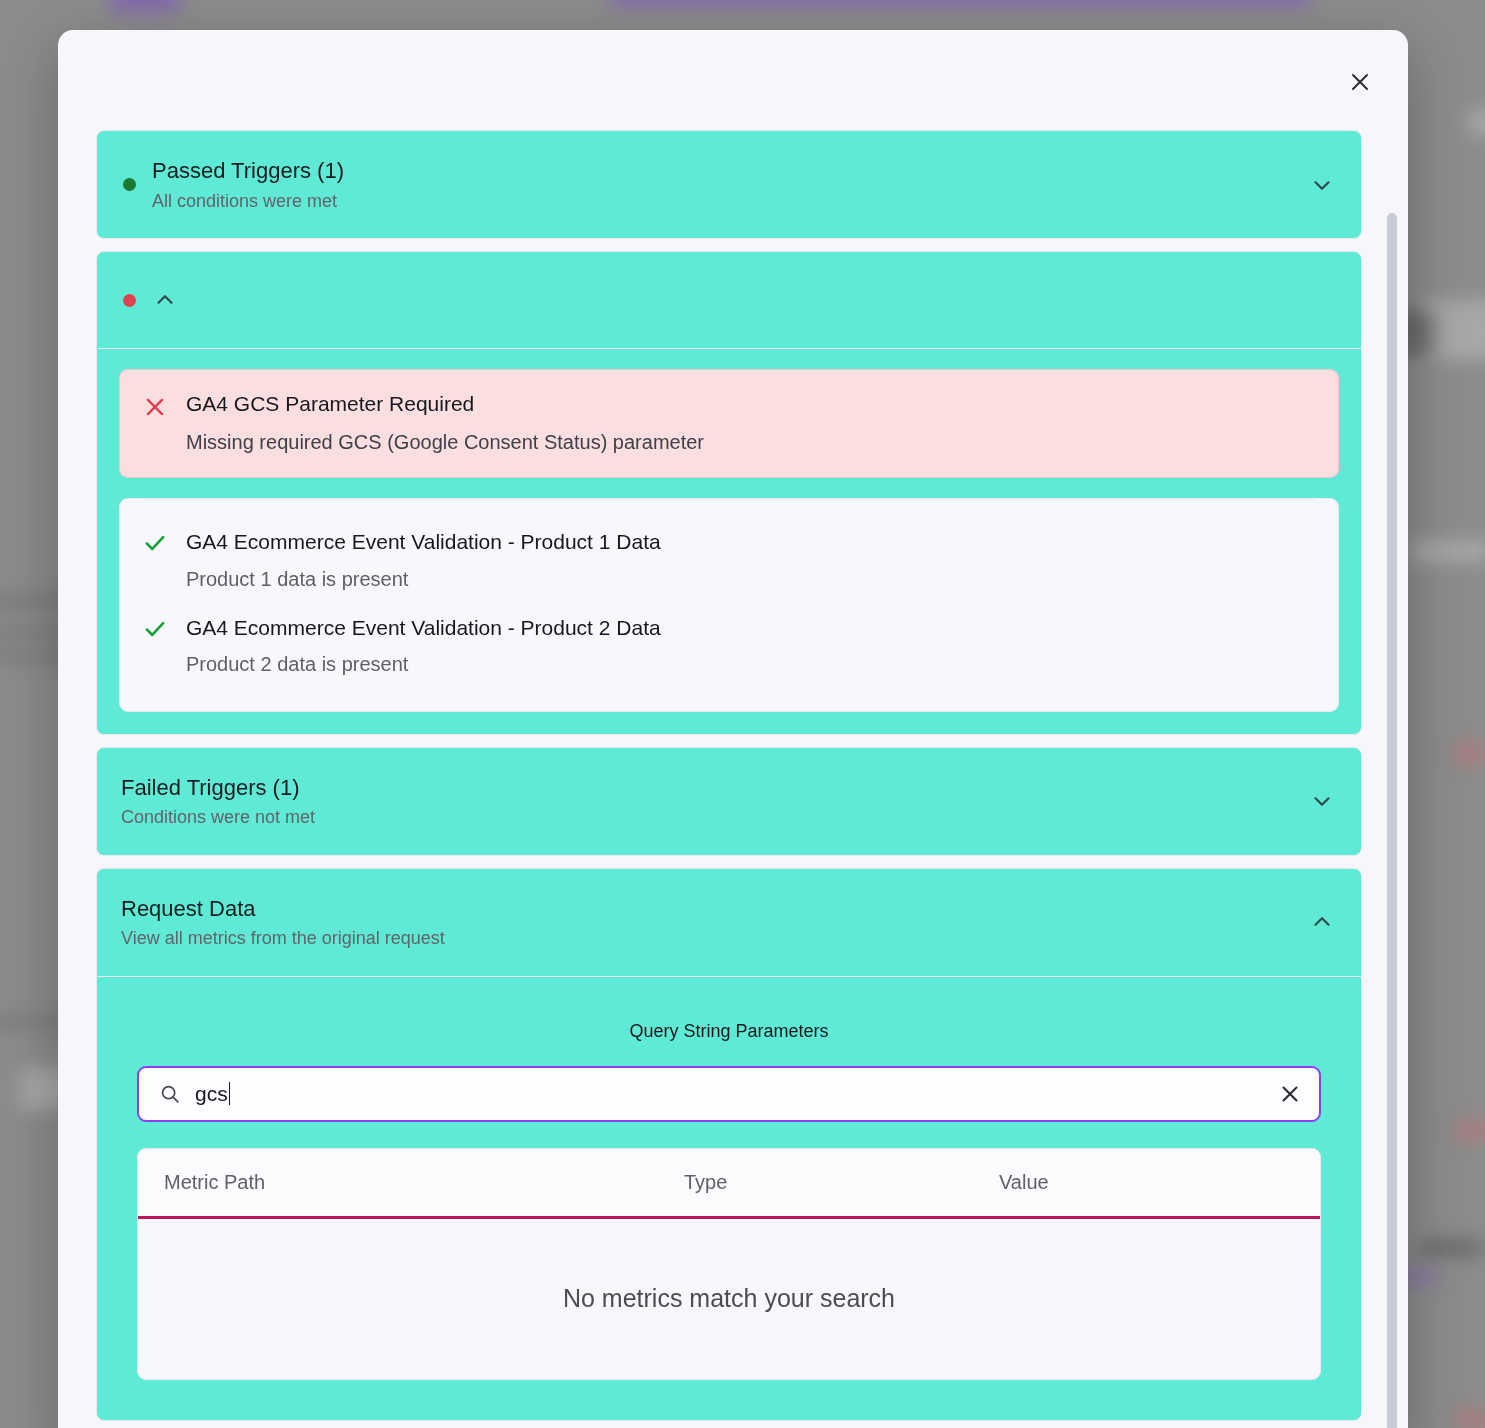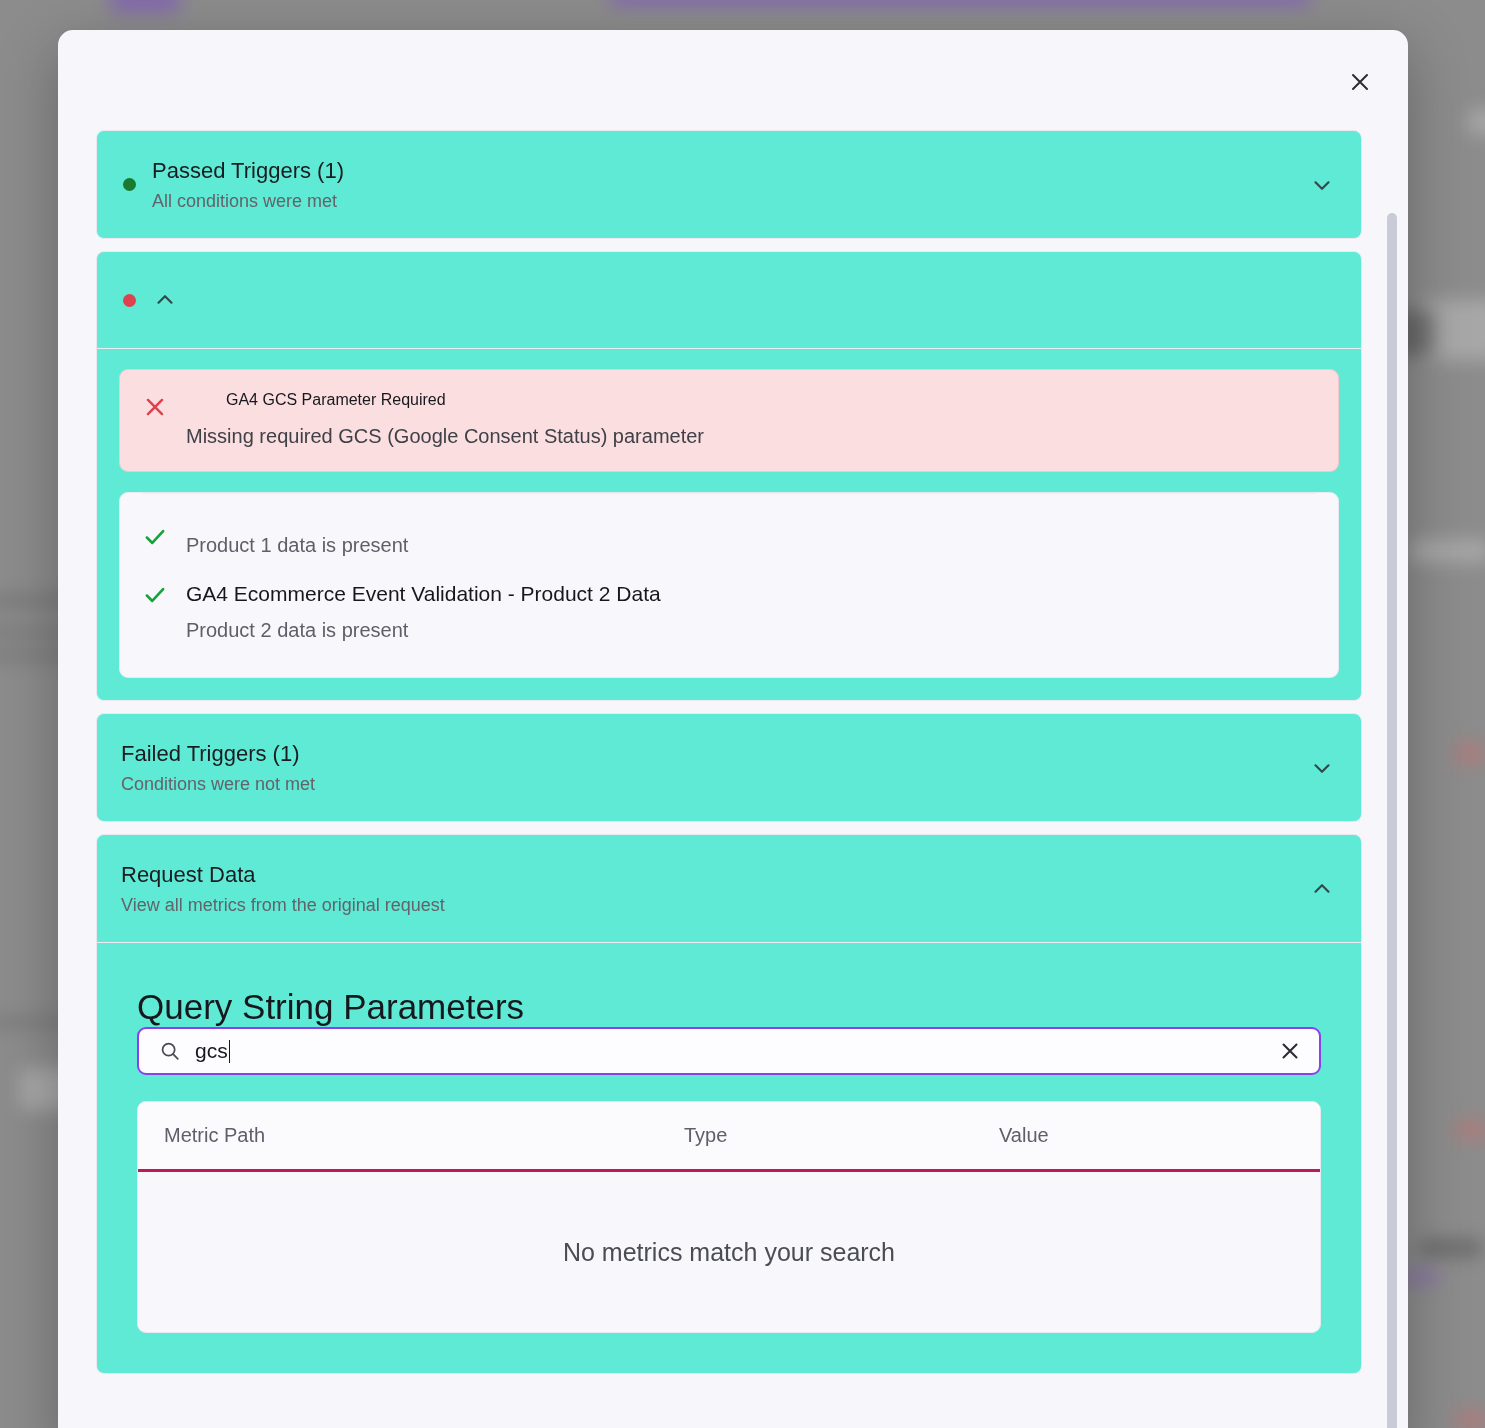--- a/index.html
+++ b/index.html
@@ -130,24 +130,23 @@
     background: #fadee0;
     border: 1px solid #f5c7cb;
     border-radius: 9px;
     padding: 20px 22px 22px 22px;
     display: flex;
     gap: 18px;
     margin-bottom: 20px;
   }
   .fail-x { flex: none; width: 26px; height: 26px; margin-top: 4px; }
   .fail-title {
-    font-size: 16px;
+    font-size: 21px;
     color: #17181e;
     line-height: 1.3;
-    margin-left: 40px;
   }
   .fail-sub {
     font-size: 20px;
     color: #3f4048;
     margin-top: 12px;
     line-height: 1.3;
     text-align: right;
   }
 
   
@@ -179,26 +178,28 @@
   .group-items { padding: 18px 22px 22px 22px; }
 
   .check-row { display: flex; gap: 18px; padding: 10px 0 12px 0; }
   .check-ico { flex: none; width: 26px; height: 26px; margin-top: 2px; }
   .check-title { font-size: 21px; color: #17181e; line-height: 1.3; }
   .check-sub { font-size: 20px; color: #5e5f68; margin-top: 10px; line-height: 1.3; }
 
   
   .req-body { border-top: 1px solid #ececf2; padding: 44px 40px 40px 40px; }
   .qs-title {
-    font-size: 35px;
+    font-size: 18px;
     color: #17181e;
+    margin-bottom: 24px;
+    text-align: center;
   }
   .search-wrap {
     position: relative;
-    height: 48px;
+    height: 56px;
     border: 2px solid #8b3ff0;
     border-radius: 9px;
     background: #fdfdff;
     display: flex;
     align-items: center;
     padding: 0 52px 0 20px;
   }
   .search-ico { flex: none; width: 22px; height: 22px; margin-right: 14px; opacity: .85; }
   .search-val {
     font-size: 21px;
@@ -338,20 +339,21 @@
 
           <div class="group-card">
             <div class="group-divider"></div>
             <div class="group-items">
 
               <div class="check-row">
                 <svg class="check-ico" viewBox="0 0 24 24">
                   <path d="M4.5 12.5 L9.5 17.5 L19.5 6.5" stroke="#16a33a" stroke-width="2.4" stroke-linecap="round" stroke-linejoin="round" fill="none"></path>
                 </svg>
                 <div>
+                  <div class="check-title">GA4 Ecommerce Event Validation - Product 1 Data</div>
                   <div class="check-sub">Product 1 data is present</div>
                 </div>
               </div>
 
               <div class="check-row">
                 <svg class="check-ico" viewBox="0 0 24 24">
                   <path d="M4.5 12.5 L9.5 17.5 L19.5 6.5" stroke="#16a33a" stroke-width="2.4" stroke-linecap="round" stroke-linejoin="round" fill="none"></path>
                 </svg>
                 <div>
                   <div class="check-title">GA4 Ecommerce Event Validation - Product 2 Data</div>

